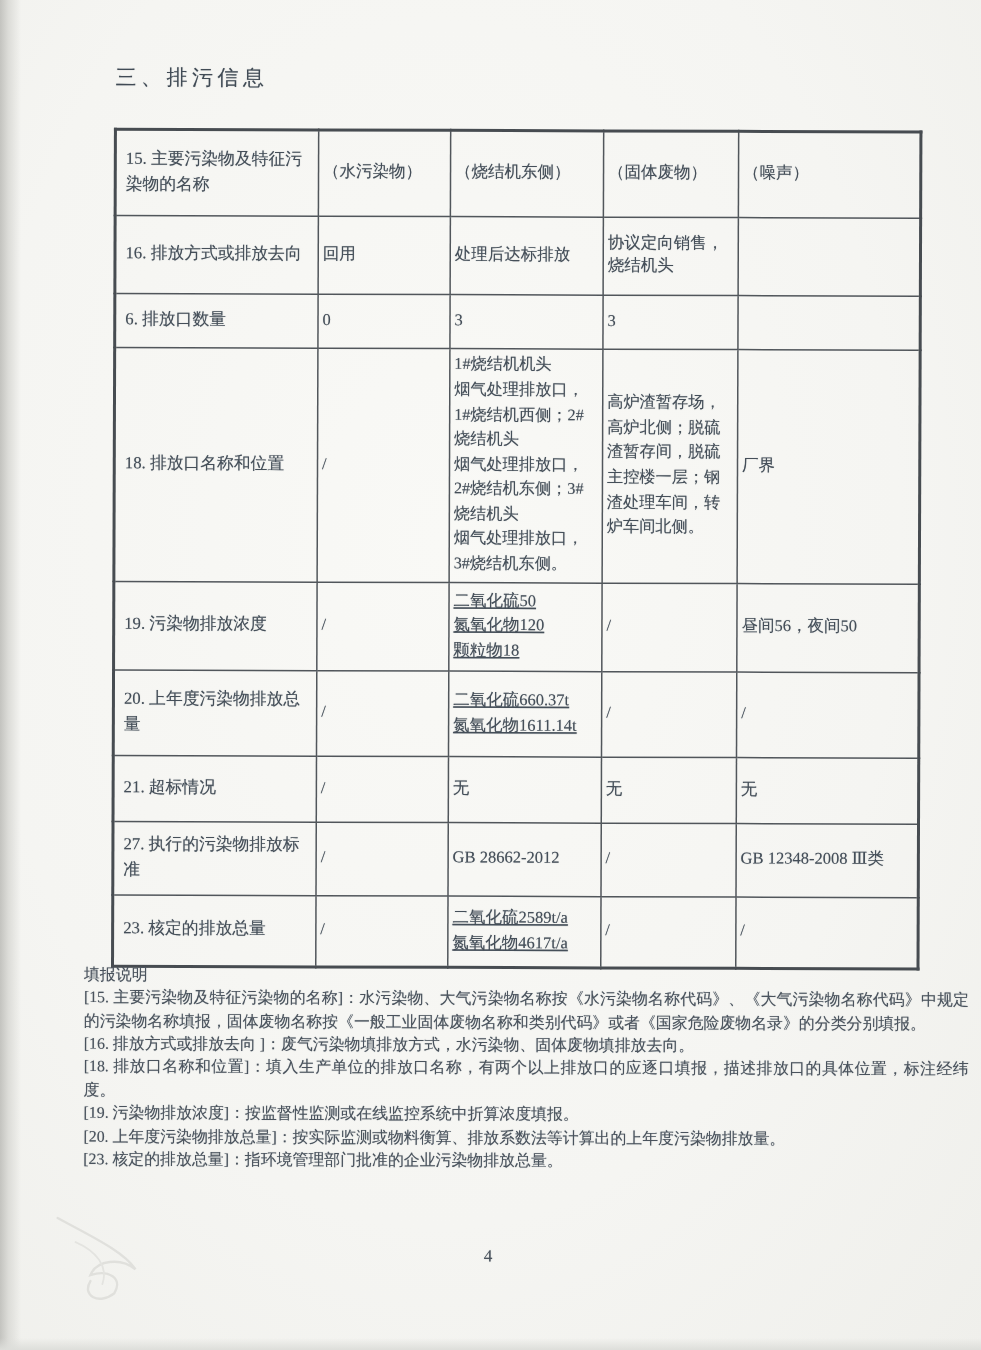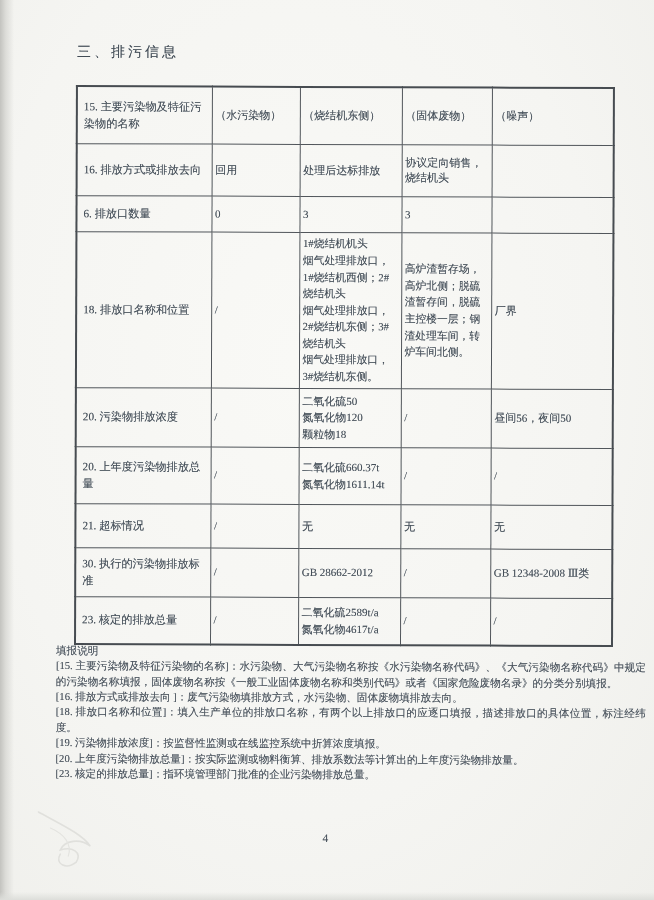--- a/index.html
+++ b/index.html
@@ -52,21 +52,21 @@
     white-space: pre-line;
     overflow: hidden;
   }
   .report-table td.label {
     text-align: left;
     padding: 2px 4px 2px 6px;
     line-height: 1.5;
     font-size: 11.2px;
   }
   .report-table td.dense { line-height: 16.6px; font-size: 10.8px; margin-left: 24px; }
-  .report-table td.mid   { line-height: 16.5px; }
+  .report-table td.mid   { line-height: 16.5px; text-decoration: underline; }
   .report-table tr:nth-child(1) { height: 57px; }
   .report-table tr:nth-child(2) { height: 52px; }
   .report-table tr:nth-child(3) { height: 36px; }
   .report-table tr:nth-child(4) { height: 156px; }
   .report-table tr:nth-child(5) { height: 59px; }
   .report-table tr:nth-child(6) { height: 57px; }
   .report-table tr:nth-child(7) { height: 44px; }
   .report-table tr:nth-child(8) { height: 49px; }
   .report-table tr:nth-child(9) { height: 48px; }
   .notes {
@@ -140,21 +140,21 @@
 3#烧结机东侧。</td>
           <td class="dense">高炉渣暂存场，
 高炉北侧；脱硫
 渣暂存间，脱硫
 主控楼一层；钢
 渣处理车间，转
 炉车间北侧。</td>
           <td>厂界</td>
         </tr>
         <tr>
-          <td class="label">20. 污染物排放浓度</td>
+          <td class="label">19. 污染物排放浓度</td>
           <td>/</td>
           <td class="mid">二氧化硫50
 氮氧化物120
 颗粒物18</td>
           <td>/</td>
           <td>昼间56，夜间50</td>
         </tr>
         <tr>
           <td class="label">20. 上年度污染物排放总量</td>
           <td>/</td>
@@ -164,21 +164,21 @@
           <td>/</td>
         </tr>
         <tr>
           <td class="label">21. 超标情况</td>
           <td>/</td>
           <td>无</td>
           <td>无</td>
           <td>无</td>
         </tr>
         <tr>
-          <td class="label">30. 执行的污染物排放标准</td>
+          <td class="label">27. 执行的污染物排放标准</td>
           <td>/</td>
           <td>GB 28662-2012</td>
           <td>/</td>
           <td>GB 12348-2008 Ⅲ类</td>
         </tr>
         <tr>
           <td class="label">23. 核定的排放总量</td>
           <td>/</td>
           <td class="mid">二氧化硫2589t/a
 氮氧化物4617t/a</td>

